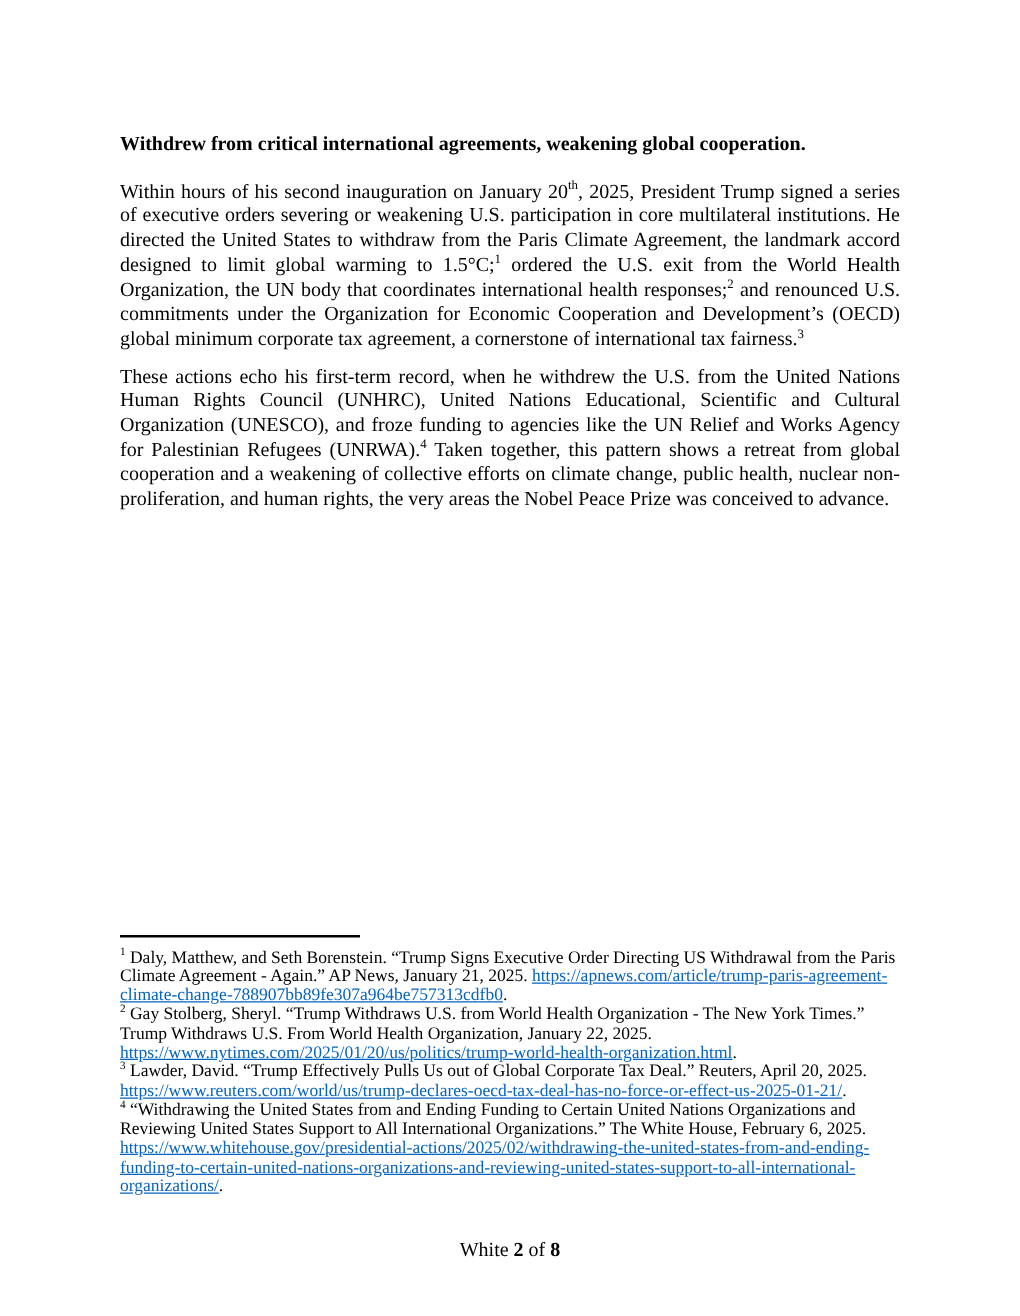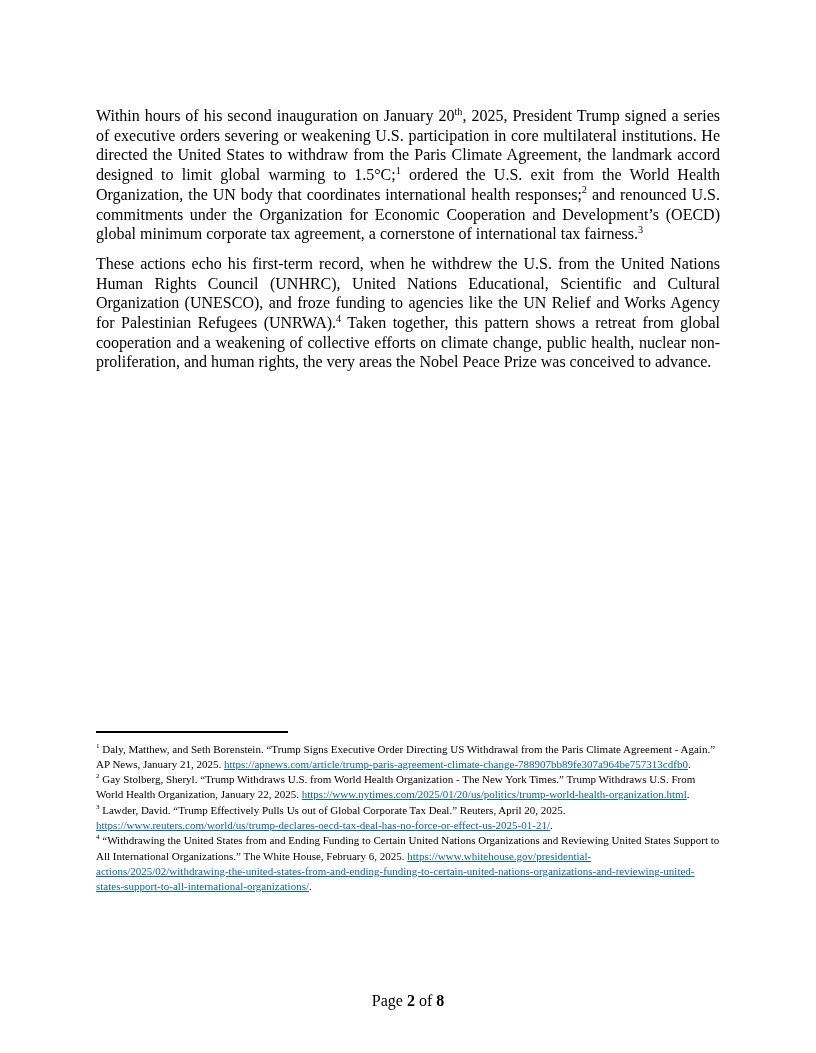--- a/index.html
+++ b/index.html
@@ -36,23 +36,23 @@
   }
   sup.sup {
     font-size: 0.64em;
     vertical-align: super;
     line-height: 0;
     margin-top: 40px;
   }
   .footnotes {
     position: absolute;
     left: 96px;
-    top: 731px;
+    top: 748px;
     width: 624px;
-    font-size: 11px;
+    font-size: 14px;
     line-height: 15.3px;
     text-align: left;
   }
   .fn-separator {
     width: 192px;
     height: 1.5px;
     background: #000000;
     margin: 0 0 9px 0;
   }
   .footnote {
@@ -77,33 +77,34 @@
     font-size: 16px;
     line-height: 19.7px;
   }
 </style>
 </head>
 <body>
 
 <div class="page">
 
   <div class="content">
+    <h1 class="heading">Withdrew from critical international agreements, weakening global cooperation.</h1>
 
     <p class="body-para"><span>Within hours of his second inauguration on January 20</span><sup class="sup">th</sup><span>, 2025, President Trump signed a series of executive orders severing or weakening U.S. participation in core multilateral institutions. He directed the United States to withdraw from the Paris Climate Agreement, the landmark accord designed to limit global warming to 1.5°C;</span><sup class="sup">1</sup><span> ordered the U.S. exit from the World Health Organization, the UN body that coordinates international health responses;</span><sup class="sup">2</sup><span> and renounced U.S. commitments under the Organization for Economic Cooperation and Development’s (OECD) global minimum corporate tax agreement, a cornerstone of international tax fairness.</span><sup class="sup">3</sup></p>
 
     <p class="body-para"><span>These actions echo his first-term record, when he withdrew the U.S. from the United Nations Human Rights Council (UNHRC), United Nations Educational, Scientific and Cultural Organization (UNESCO), and froze funding to agencies like the UN Relief and Works Agency for Palestinian Refugees (UNRWA).</span><sup class="sup">4</sup><span> Taken together, this pattern shows a retreat from global cooperation and a weakening of collective efforts on climate change, public health, nuclear non-proliferation, and human rights, the very areas the Nobel Peace Prize was conceived to advance.</span></p>
   </div>
 
   <div class="footnotes">
     <div class="fn-separator"></div>
 
     <div class="footnote"><sup class="fn-num">1</sup><span><span> Daly, Matthew, and Seth Borenstein. “Trump Signs Executive Order Directing US Withdrawal from the Paris Climate Agreement - Again.” AP News, January 21, 2025. </span><a class="link" href="#">https://apnews.com/article/trump-paris-agreement-climate-change-788907bb89fe307a964be757313cdfb0</a><span>.</span></span></div>
 
     <div class="footnote"><sup class="fn-num">2</sup><span><span> Gay Stolberg, Sheryl. “Trump Withdraws U.S. from World Health Organization - The New York Times.” Trump Withdraws U.S. From World Health Organization, January 22, 2025. </span><a class="link" href="#">https://www.nytimes.com/2025/01/20/us/politics/trump-world-health-organization.html</a><span>.</span></span></div>
 
     <div class="footnote"><sup class="fn-num">3</sup><span><span> Lawder, David. “Trump Effectively Pulls Us out of Global Corporate Tax Deal.” Reuters, April 20, 2025. </span><a class="link" href="#">https://www.reuters.com/world/us/trump-declares-oecd-tax-deal-has-no-force-or-effect-us-2025-01-21/</a><span>.</span></span></div>
 
     <div class="footnote"><sup class="fn-num">4</sup><span><span> “Withdrawing the United States from and Ending Funding to Certain United Nations Organizations and Reviewing United States Support to All International Organizations.” The White House, February 6, 2025. </span><a class="link" href="#">https://www.whitehouse.gov/presidential-actions/2025/02/withdrawing-the-united-states-from-and-ending-funding-to-certain-united-nations-organizations-and-reviewing-united-states-support-to-all-international-organizations/</a><span>.</span></span></div>
   </div>
 
-  <div class="page-footer"><span>Page </span><b>2</b><span> of </span><b>8</b></div>
+  <div class="page-footer"><span>White </span><b>2</b><span> of </span><b>8</b></div>
 
 </div>
 
 </body></html>

